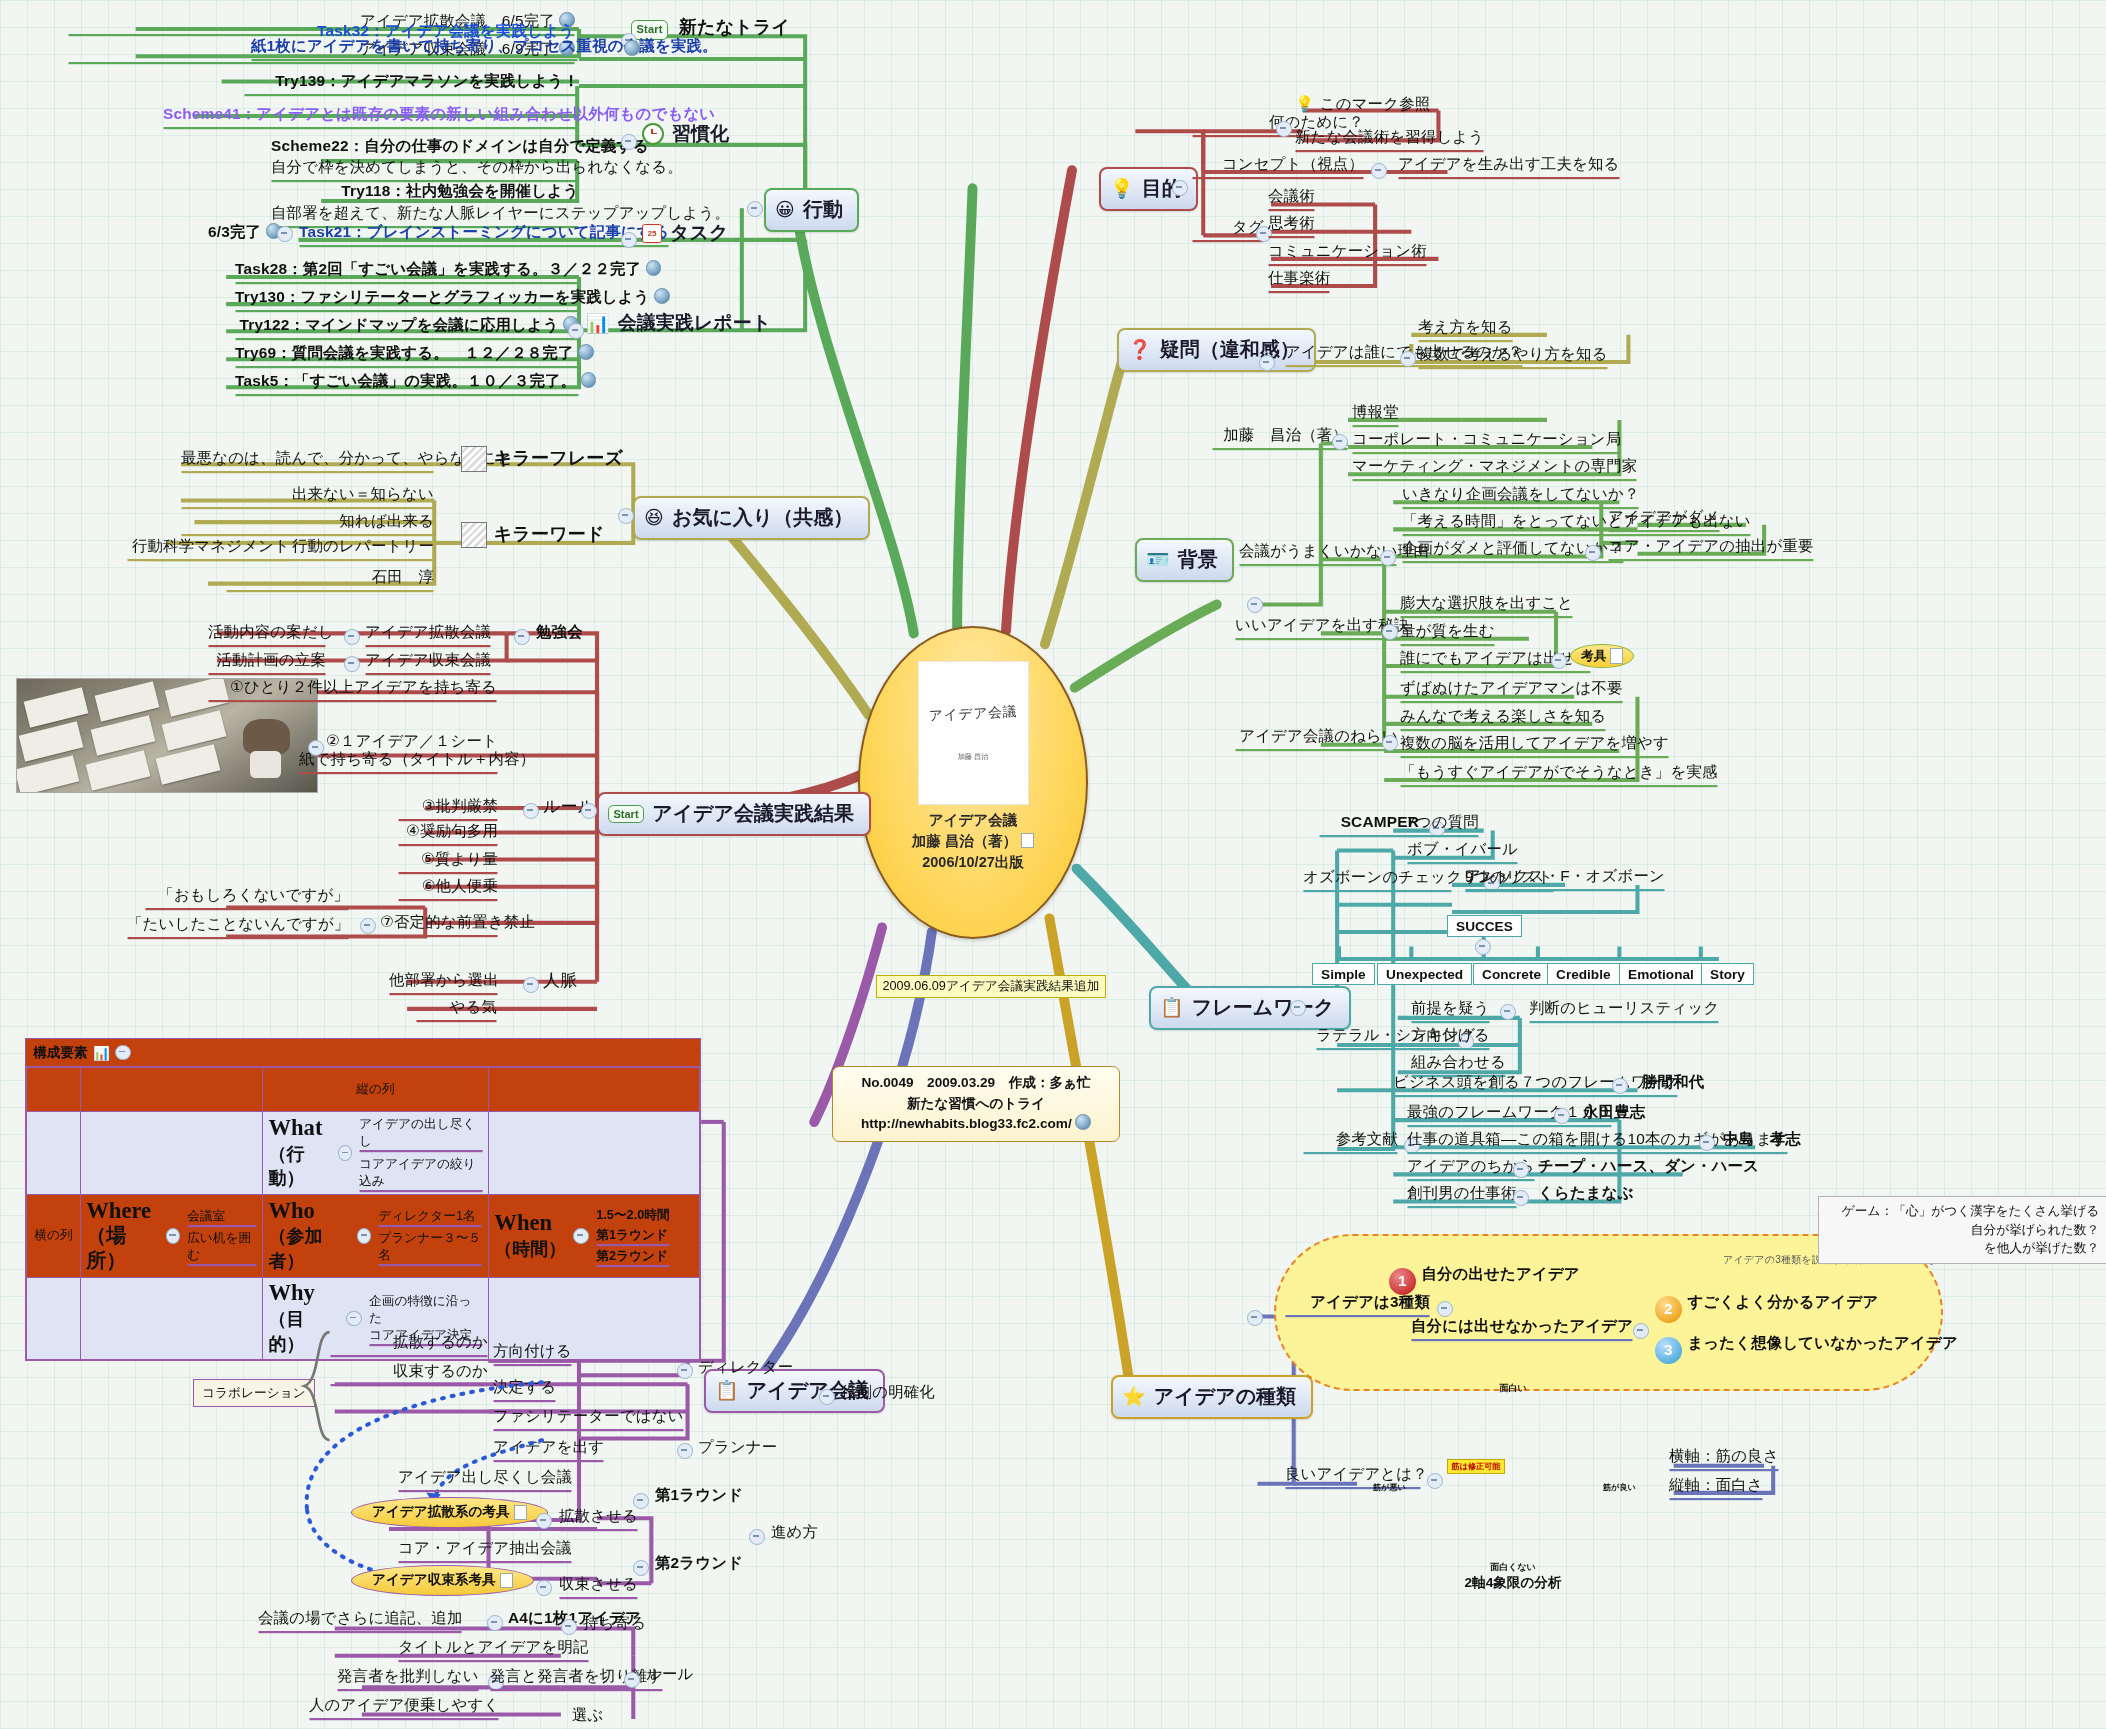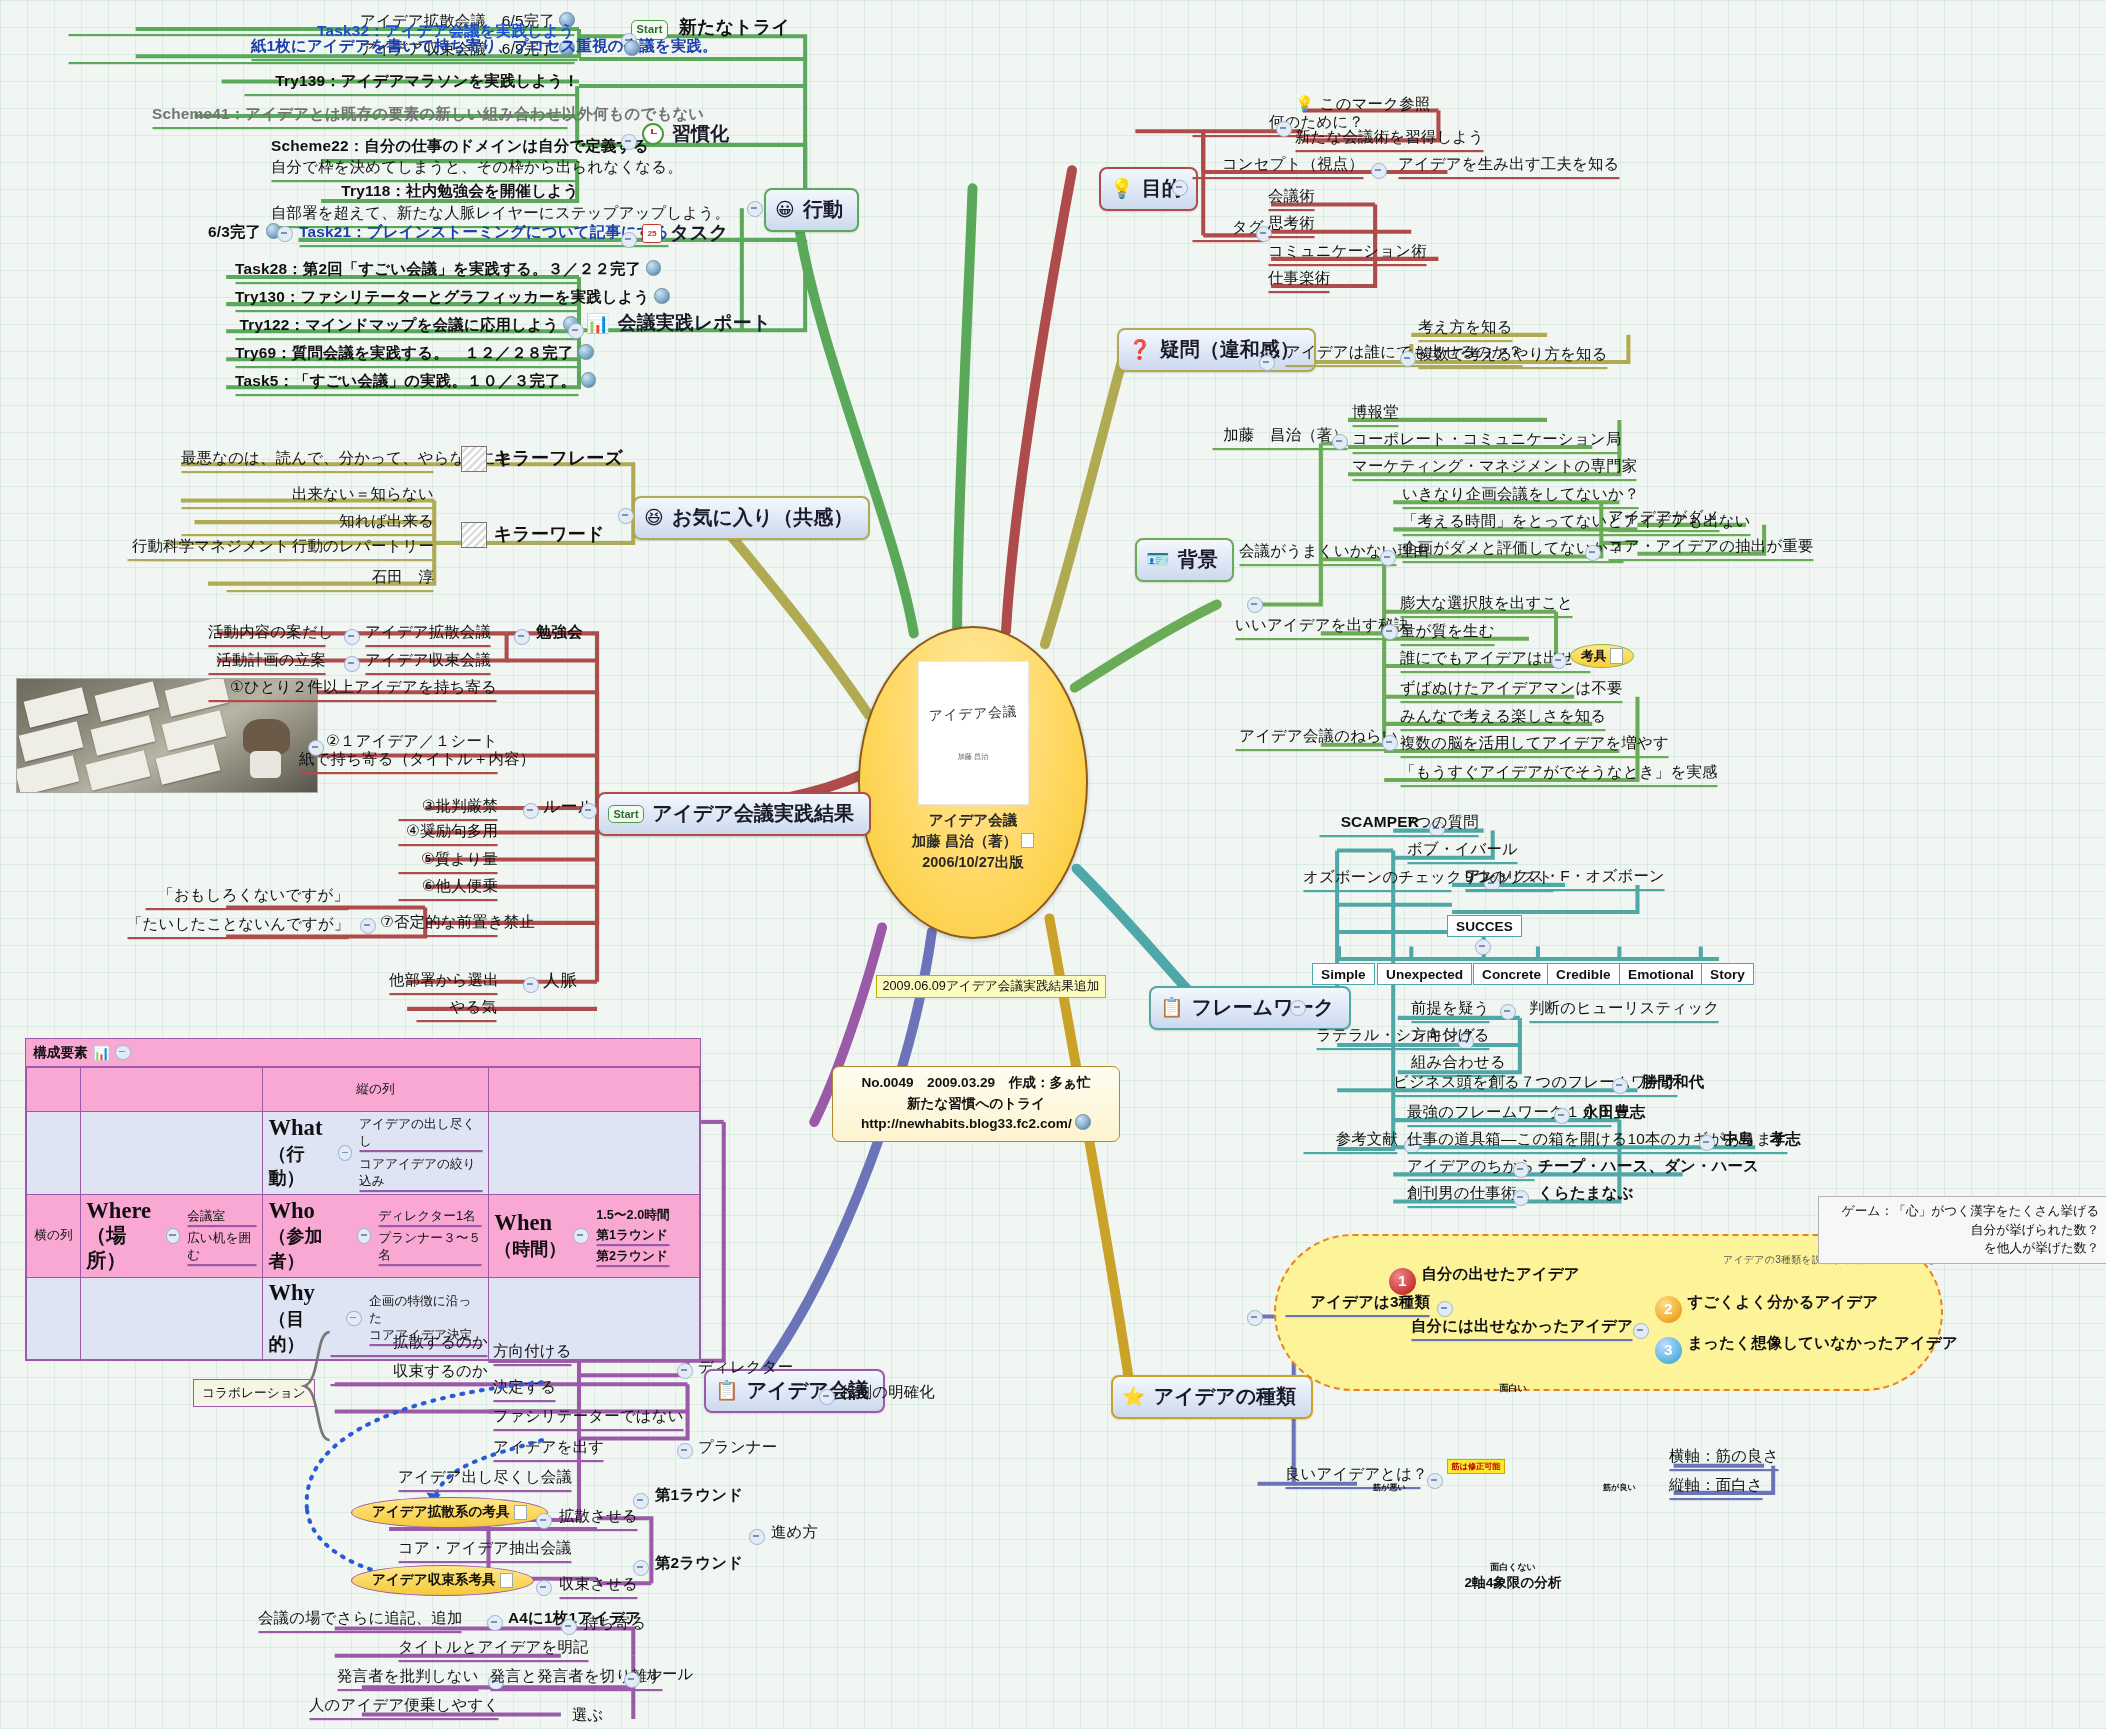--- a/index.html
+++ b/index.html
@@ -89,21 +89,21 @@
   .cal{display:inline-block;width:18px;height:17px;border:1.8px solid #c0392b;border-radius:2.7px;
     background:#fff;font-size:8.1px;font-weight:bold;color:#c0392b;text-align:center;line-height:17px;}
 
   
   #photo{position:absolute;left:16.3px;top:678px;width:300px;height:113px;border:0.9px solid #aaa;
     background:linear-gradient(150deg,#6d6a5d 0%,#8d8a7b 30%,#b8b5a5 55%,#57544a 100%);
     overflow:hidden;}
   #photo .pap{position:absolute;background:#efeee6;box-shadow:0 0.9px 1.8px rgba(0,0,0,.35);}
 
   
-  #tbl{position:absolute;left:25px;top:1038px;width:674px;border:1.8px solid #9a5aa8;background:#f9a8d4;}
+  #tbl{position:absolute;left:25px;top:1038px;width:674px;border:1.8px solid #9a5aa8;background:#c2410c;}
   #tbl .hdr{padding:4.5px 7.2px;font-size:13.6px;font-weight:bold;border-bottom:1.8px solid #9a5aa8;
             display:flex;align-items:center;gap:5.4px;}
   #tbl table{border-collapse:collapse;width:100%;}
   #tbl td{border:1.4px solid #9a5aa8;vertical-align:middle;padding:3.6px 5.4px;height:36px;}
   .shade{background:#dfe4f5;}
   .kw{font-size:22.6px;font-weight:bold;line-height:1.1;font-family:"Liberation Serif",serif;}
   .sub{font-size:12.7px;}
   .cellflex{display:flex;align-items:center;gap:7.2px;}
 
   
@@ -411,21 +411,21 @@
 <div class="n ul u-green" style="left:68px;top:39px;width:507px;text-align:right;">
   <span>アイデア収束会議　6/9完了</span> <span class="globe"></span>
 </div>
 <div class="tg" style="left:621px;top:33px;"></div>
 
 <div class="n b" style="left:317px;top:21px;width:262px;text-align:left;color:#1d4ed8;">Task32：アイデア会議を実践しよう</div>
 <div class="n b ul u-green" style="left:251px;top:36px;width:327px;text-align:right;color:#1b3ea8;">紙1枚にアイデアを書いて持ち寄り、プロセス重視の会議を実践。</div>
 <div class="globe" style="position:absolute;left:624px;top:40px;"></div>
 
 <div class="n b ul u-green" style="left:244px;top:71px;width:335px;text-align:right;">Try139：アイデアマラソンを実践しよう！</div>
-<div class="n b ul u-green" style="left:152px;top:104px;width:416px;text-align:right;color:#737373;">Scheme41：アイデアとは既存の要素の新しい組み合わせ以外何ものでもない</div>
+<div class="n b ul u-green" style="left:163px;top:104px;width:416px;text-align:right;color:#8b5cf6;">Scheme41：アイデアとは既存の要素の新しい組み合わせ以外何ものでもない</div>
 <div class="n b" style="left:271px;top:136px;width:308px;text-align:right;">Scheme22：自分の仕事のドメインは自分で定義する</div>
 <div class="n ul u-green" style="left:271px;top:157px;width:308px;text-align:right;">自分で枠を決めてしまうと、その枠から出られなくなる。</div>
 <div class="n b" style="left:271px;top:181px;width:308px;text-align:right;">Try118：社内勉強会を開催しよう</div>
 <div class="n ul u-green" style="left:271px;top:203px;width:308px;text-align:right;">自部署を超えて、新たな人脈レイヤーにステップアップしよう。</div>
 
 <div class="cap" style="left:642px;top:121px;border-color:#5aa85a;background:none;border:none;box-shadow:none;padding:0;">
   <span class="clock"></span>
   <span style="font-size:19px;font-weight:bold;">習慣化</span>
 </div>
 <div class="tg" style="left:621px;top:134px;"></div>

